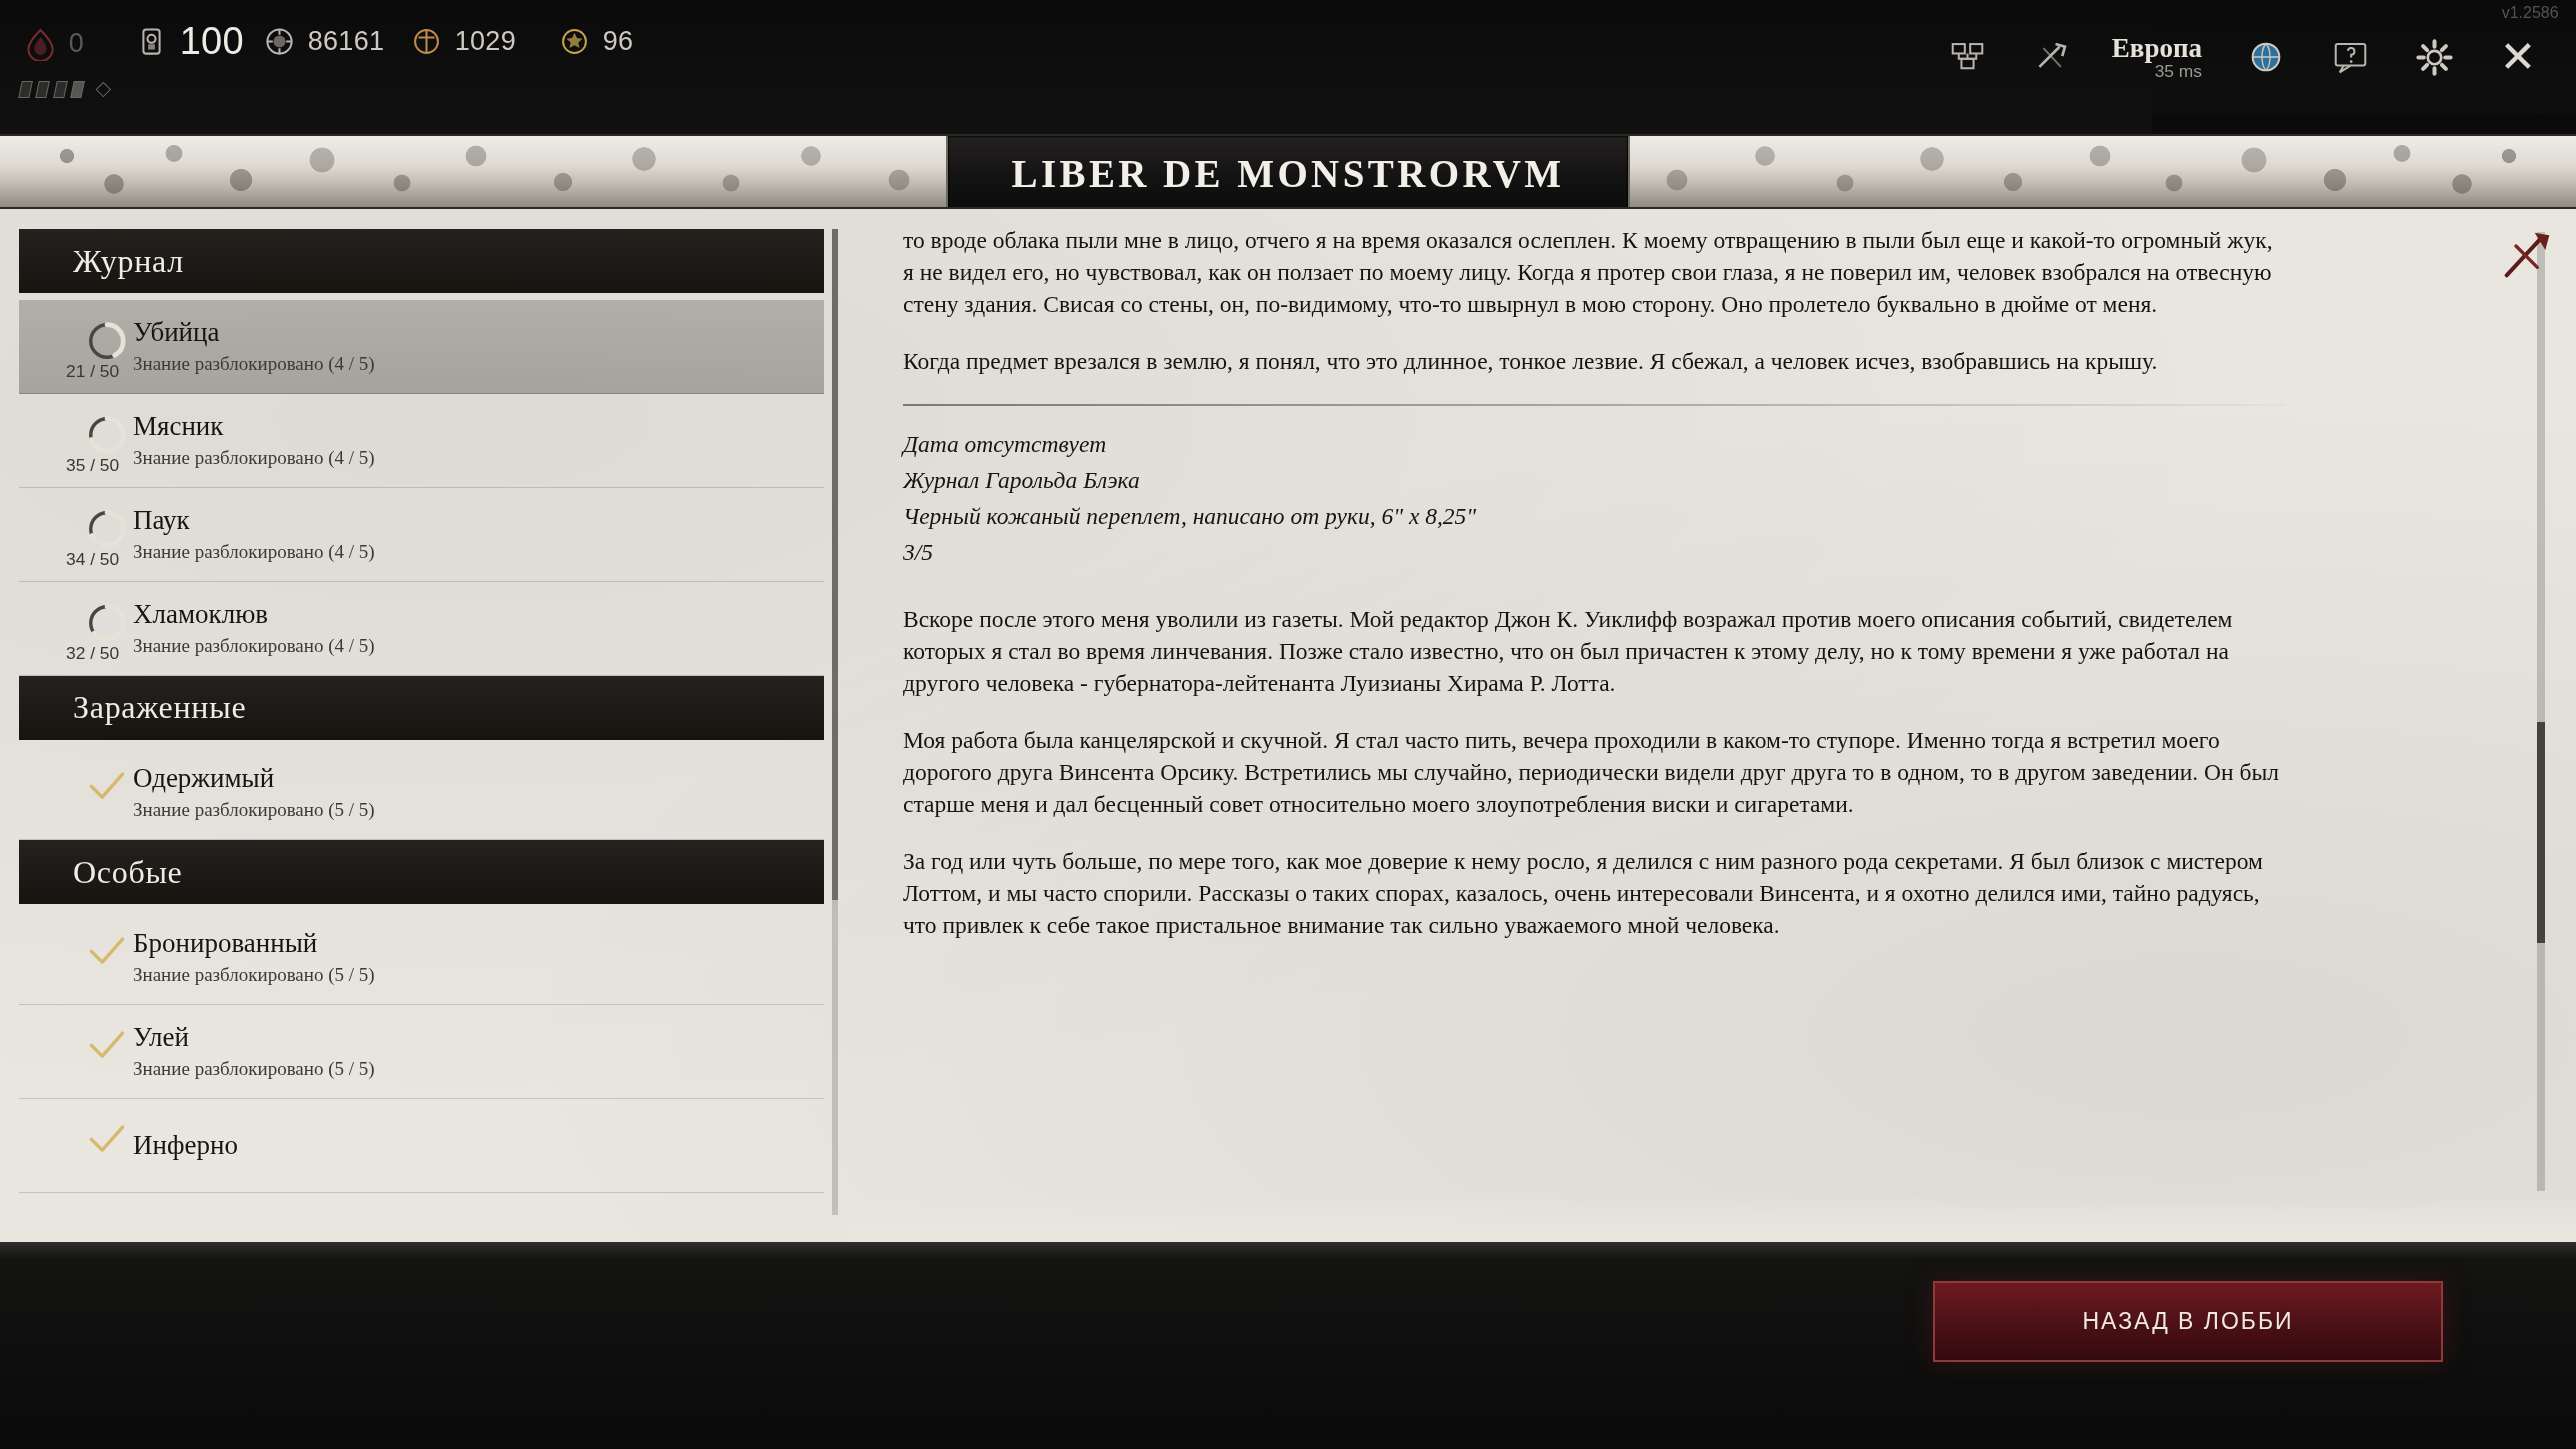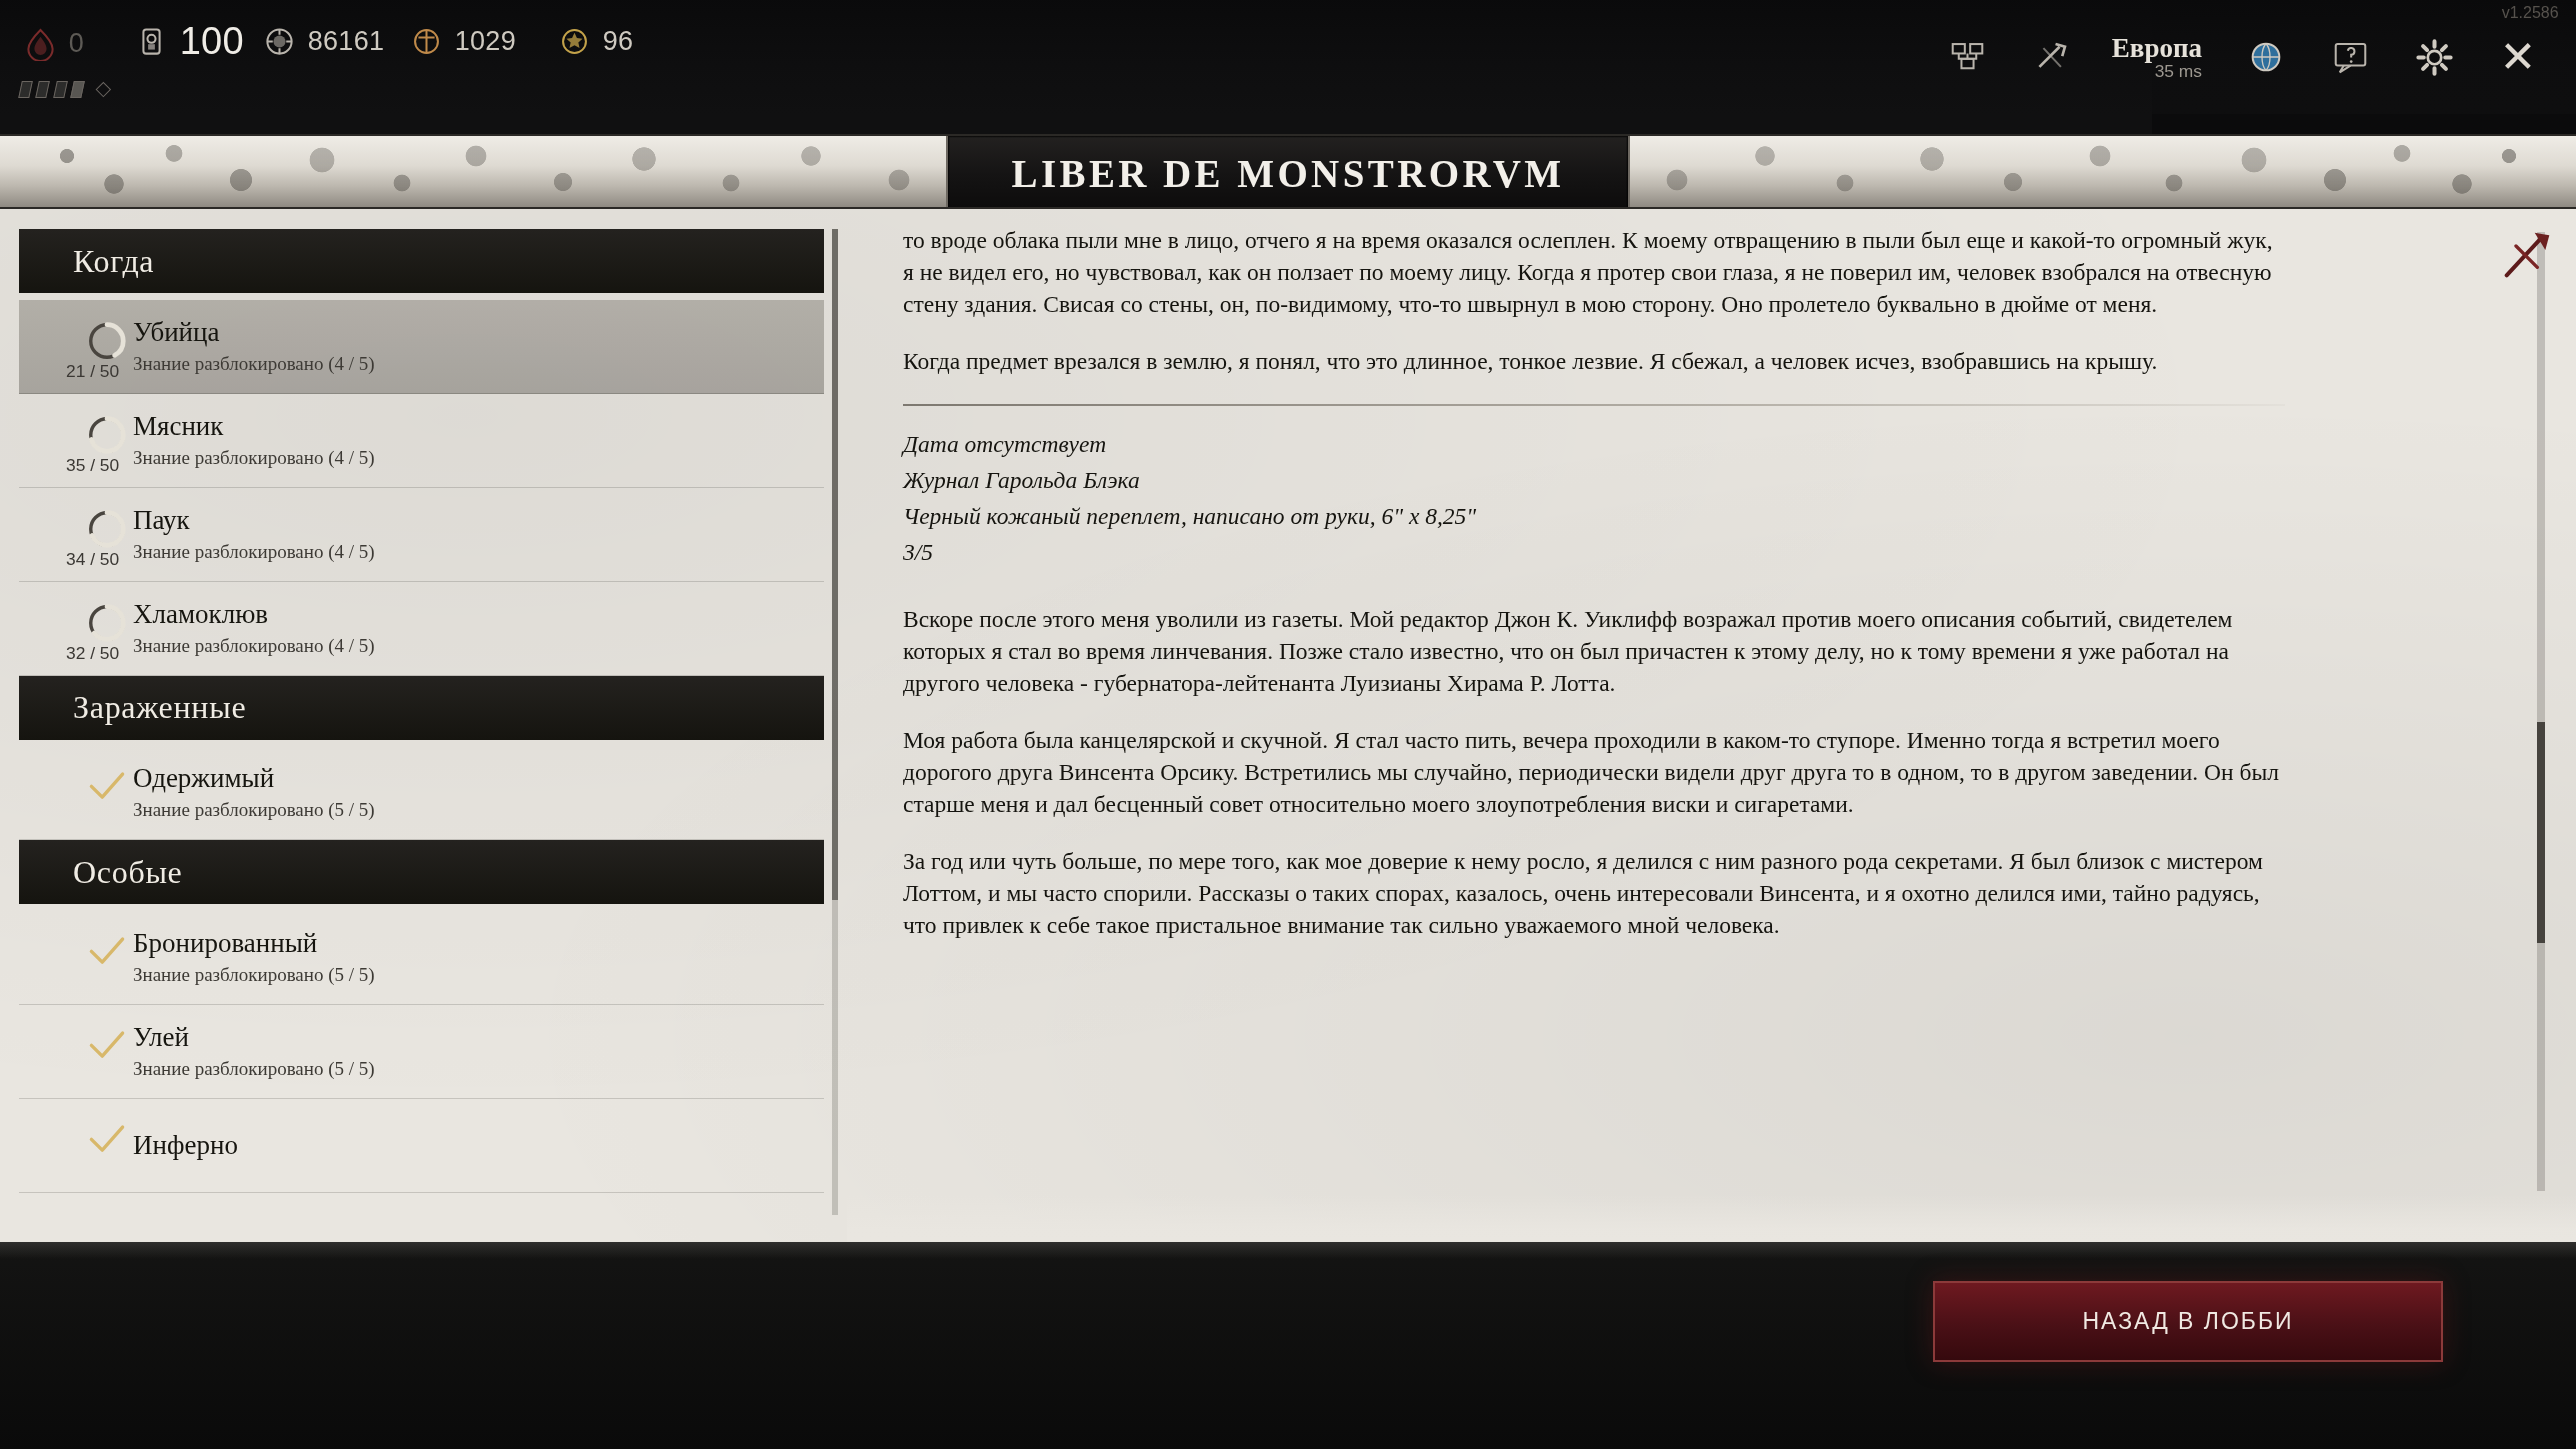--- a/index.html
+++ b/index.html
@@ -371,21 +371,21 @@
   <div id="banner">
     <div id="banner-plate">
       <div id="banner-title">LIBER DE MONSTRORVM</div>
     </div>
   </div>
 
   <div id="content">
 
     <div id="left-panel">
       <div id="sidebar-list">
-          <div class="section-header">Когда</div>
+          <div class="section-header">Журнал</div>
           <div class="entry selected">
             <span class="mark"><svg width="42" height="42" viewBox="0 0 62 62">
                 <circle class="ring-bg" cx="31" cy="31" r="24"></circle>
                 <circle class="ring-fg" cx="31" cy="31" r="24" stroke-dasharray="150.8" stroke-dashoffset="87.5" transform="rotate(-90 31 31)"></circle>
               </svg></span>
             <span class="prog">21 / 50</span>
             <div class="entry-text">
               <div class="entry-name">Убийца</div>
               <div class="entry-sub">Знание разблокировано (4 / 5)</div>
             </div>

